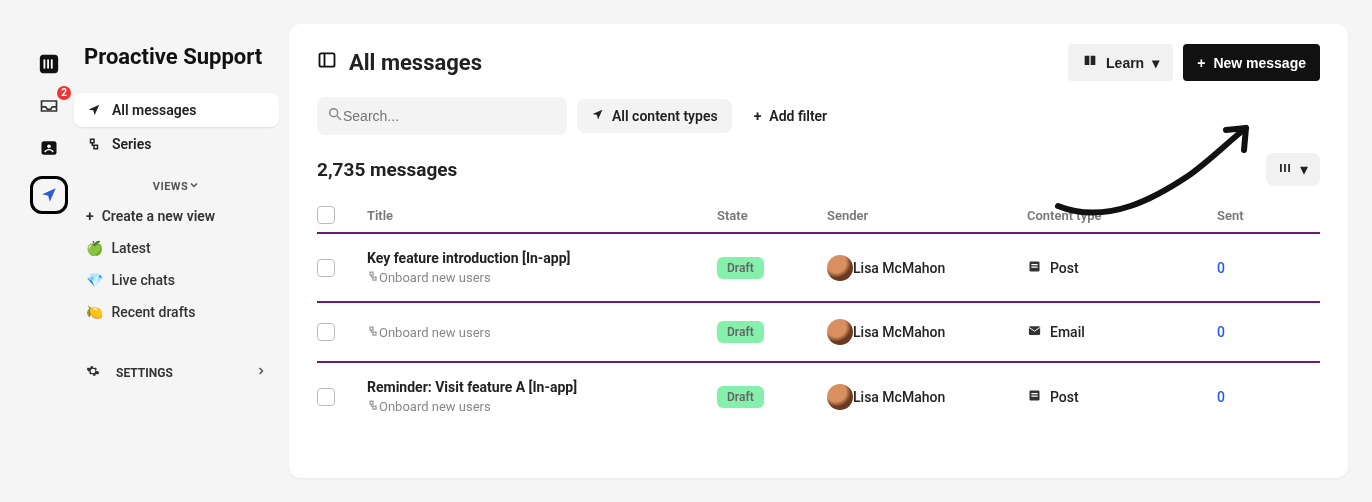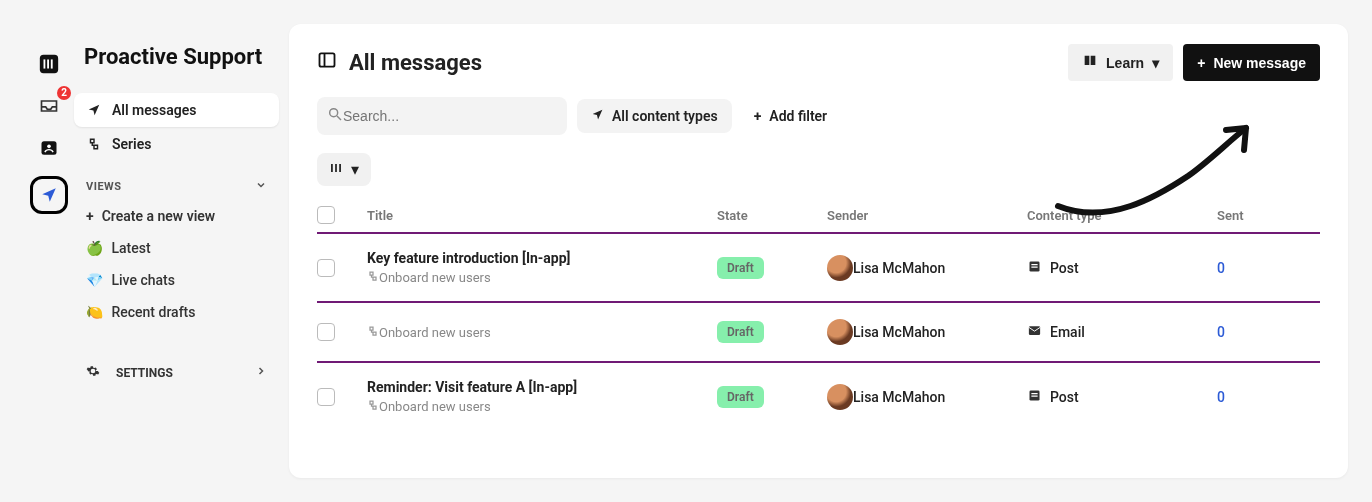--- a/index.html
+++ b/index.html
@@ -62,21 +62,21 @@
     color:#111;
   }
   .side-item {
     display:flex; align-items:center; gap:10px;
     padding:9px 12px; font-size:14px; font-weight:600;
     border-radius:8px; cursor:pointer; color:#222;
   }
   .side-item.active { background:#fff; box-shadow:0 1px 2px rgba(0,0,0,.08); }
   .side-item .ic { width:16px; height:16px; display:flex; align-items:center; justify-content:center; }
   .side-section {
-    display:flex; align-items:center; justify-content:space-between;
+    display:flex; align-items:center; justify-content:center;
     padding:18px 12px 6px 12px;
     font-size:11px; font-weight:700; color:#555; letter-spacing:.5px;
   }
   .side-link {
     display:flex; align-items:center; gap:8px;
     padding:8px 12px; font-size:14px; font-weight:500;
     cursor:pointer; color:#333;
   }
   .side-settings {
     display:flex; align-items:center; justify-content:space-between;
@@ -298,20 +298,21 @@
         </span>
         <span>All content types</span>
       </div>
       <div class="add-filter">
         <span style="font-weight:700">+</span>
         <span>Add filter</span>
       </div>
     </div>
 
     <div class="count-row">
+      <div class="count">2,735 messages</div>
       <div class="cols-btn">
         <span>
           <svg width="14" height="14" viewBox="0 0 24 24" fill="none" stroke="#222" stroke-width="3">
               <line x1="5" y1="5" x2="5" y2="19"></line>
               <line x1="12" y1="5" x2="12" y2="19"></line>
               <line x1="19" y1="5" x2="19" y2="19"></line>
             </svg>
         </span>
         <span>▾</span>
       </div>

